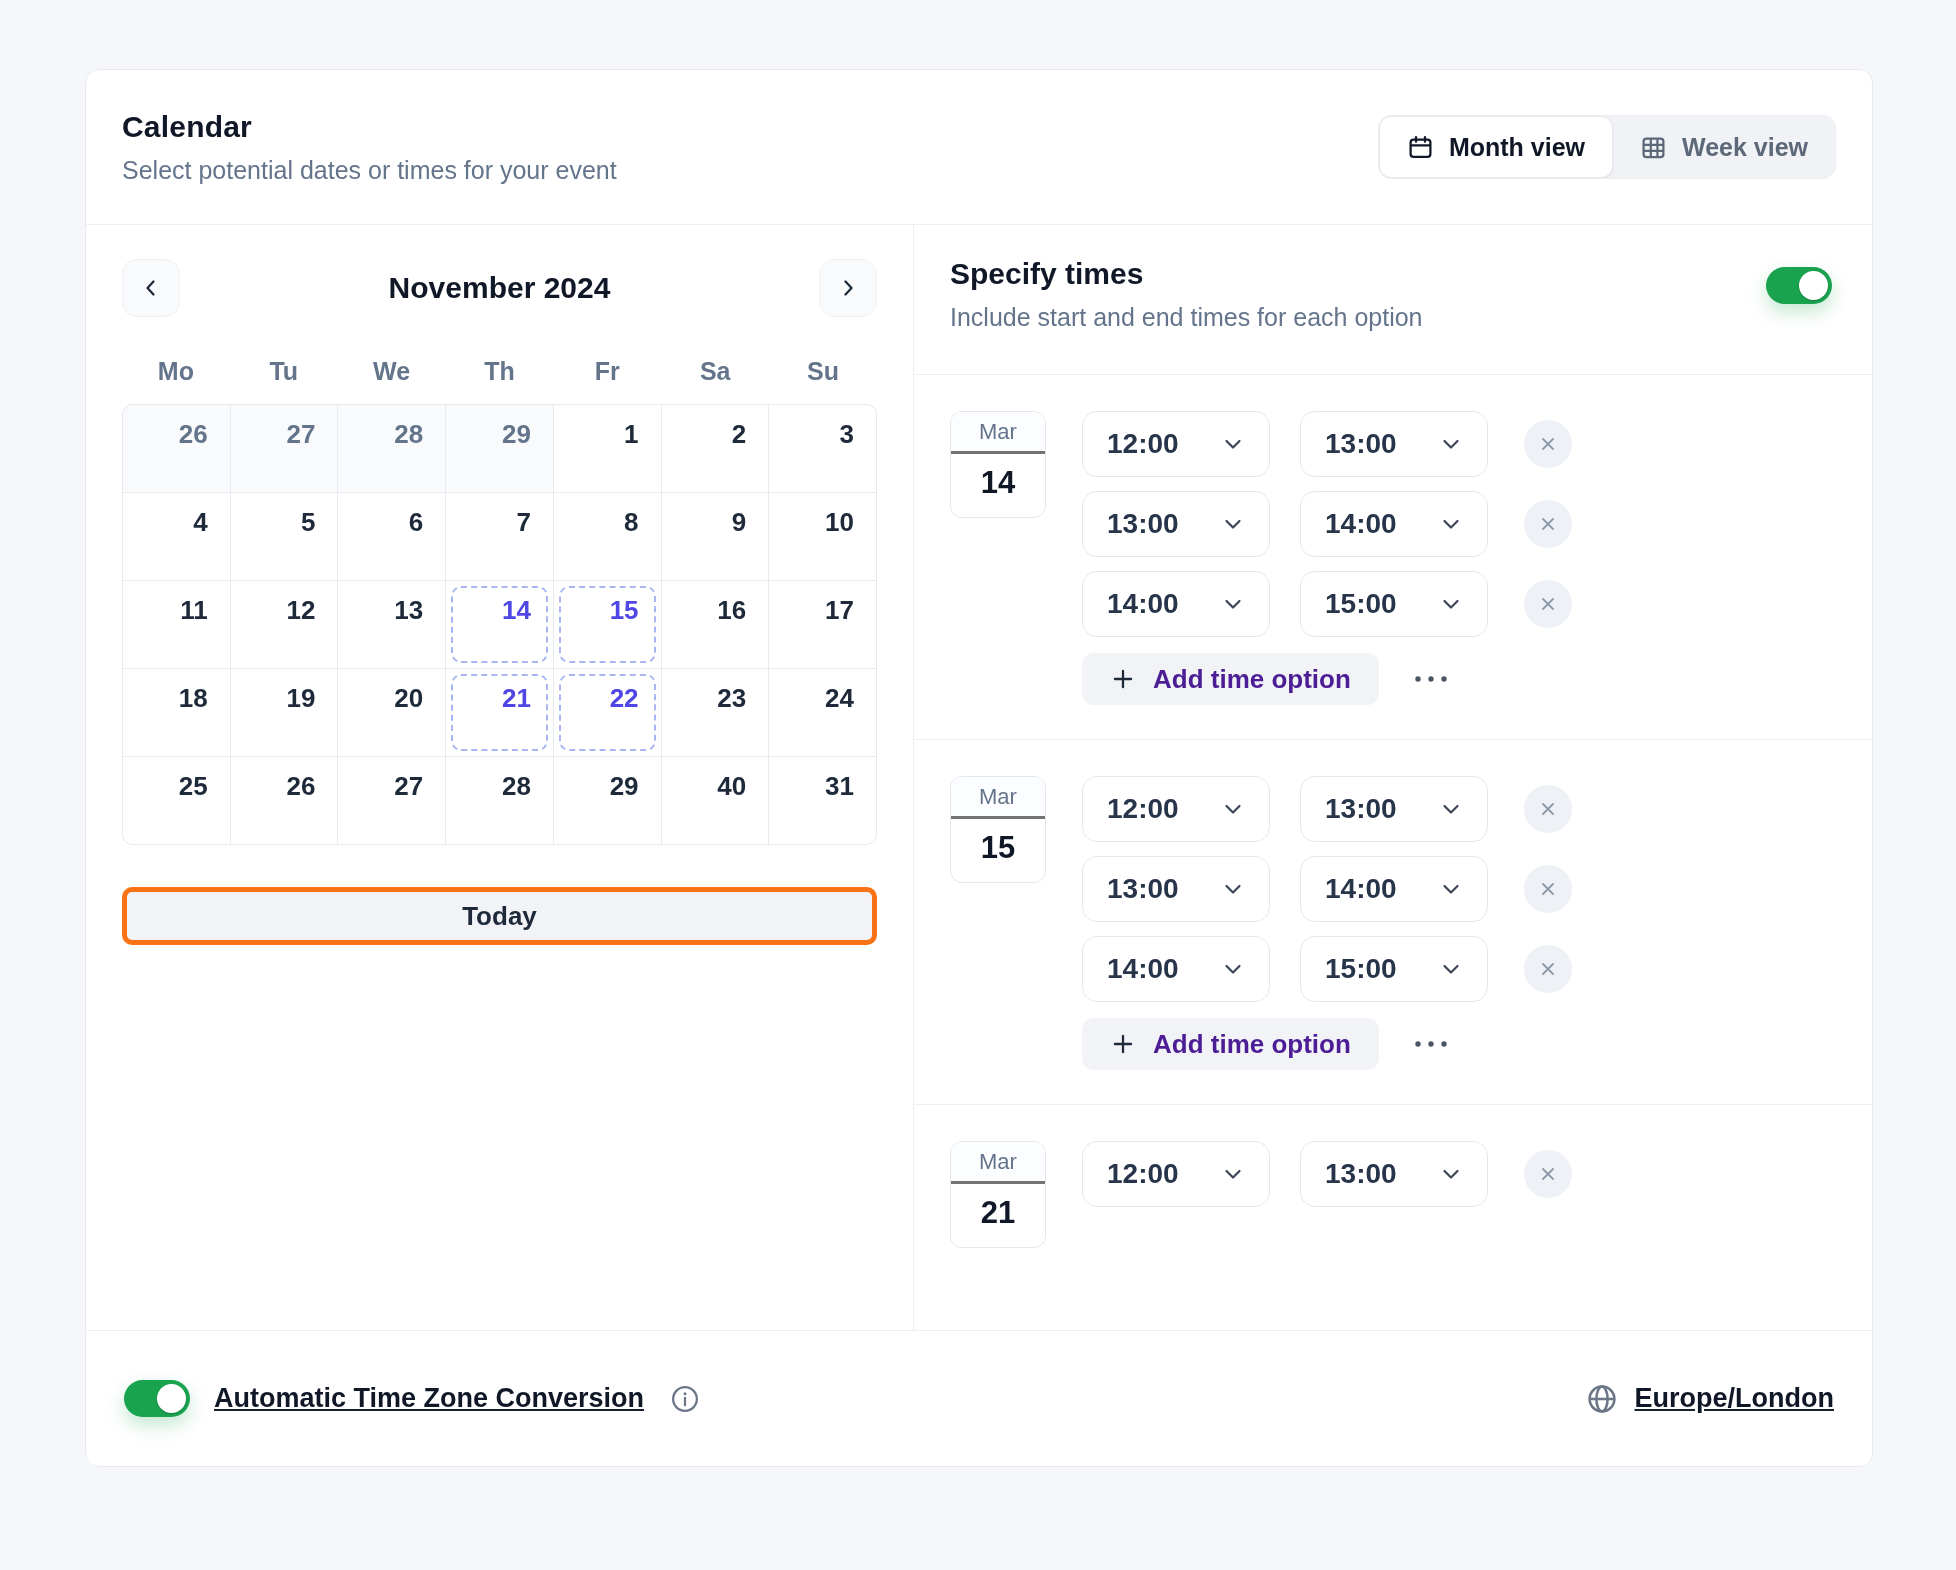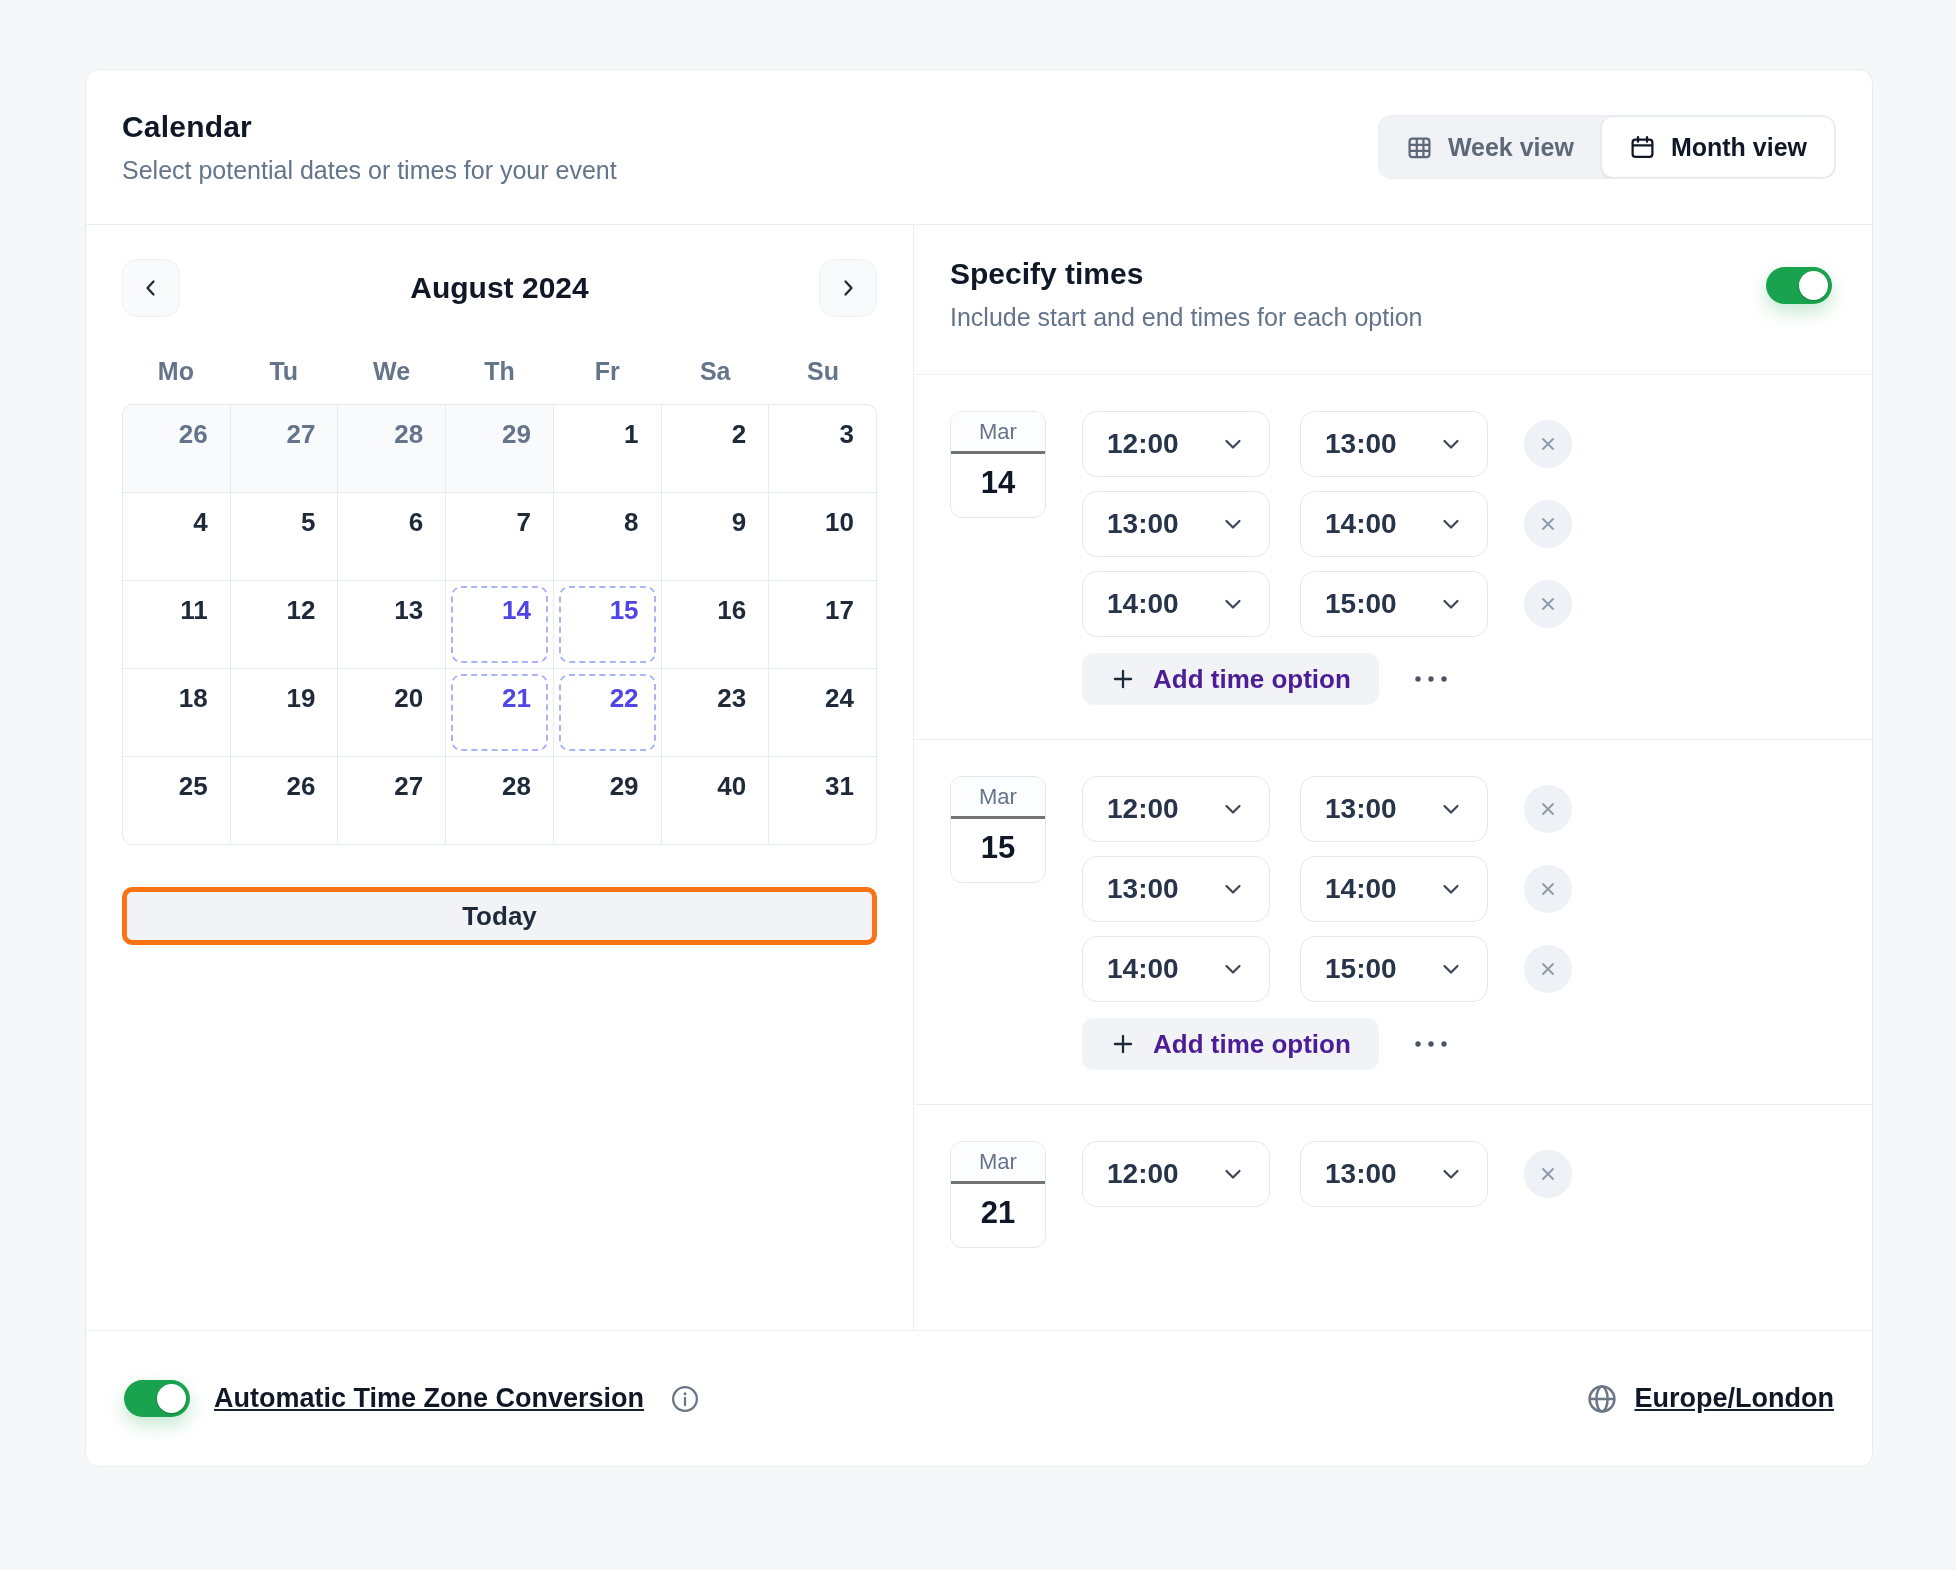--- a/index.html
+++ b/index.html
@@ -165,58 +165,58 @@
 <body>
 
 <div class="card">
 
   <div class="card-header">
     <div class="hgroup">
       <div class="title">Calendar</div>
       <div class="subtitle">Select potential dates or times for your event</div>
     </div>
     <div class="view-switch">
+        <button class="view-btn active">
+    <span style="display:flex">
+      <svg width="27" height="27" viewBox="0 0 24 24" fill="none">
+              <rect x="3.2" y="5" width="17.6" height="15.3" rx="2.6" stroke="currentColor" stroke-width="2"></rect>
+              <path d="M3.2 10.2 h17.6" stroke="currentColor" stroke-width="2"></path>
+              <path d="M8 2.8 v4" stroke="currentColor" stroke-width="2" stroke-linecap="round"></path>
+              <path d="M16 2.8 v4" stroke="currentColor" stroke-width="2" stroke-linecap="round"></path>
+            </svg>
+    </span>
+
+    <span class="vlabel">Month view</span>
+  </button>
         <button class="view-btn">
 
     <span style="display:flex">
       <svg width="27" height="27" viewBox="0 0 24 24" fill="none">
               <rect x="3.2" y="4" width="17.6" height="16.6" rx="2.6" stroke="currentColor" stroke-width="2"></rect>
               <path d="M3.2 9.6 h17.6 M3.2 15.1 h17.6" stroke="currentColor" stroke-width="2"></path>
               <path d="M9.6 4 v16.6 M15.5 4 v16.6" stroke="currentColor" stroke-width="2"></path>
             </svg>
     </span>
     <span class="vlabel">Week view</span>
   </button>
-        <button class="view-btn active">
-    <span style="display:flex">
-      <svg width="27" height="27" viewBox="0 0 24 24" fill="none">
-              <rect x="3.2" y="5" width="17.6" height="15.3" rx="2.6" stroke="currentColor" stroke-width="2"></rect>
-              <path d="M3.2 10.2 h17.6" stroke="currentColor" stroke-width="2"></path>
-              <path d="M8 2.8 v4" stroke="currentColor" stroke-width="2" stroke-linecap="round"></path>
-              <path d="M16 2.8 v4" stroke="currentColor" stroke-width="2" stroke-linecap="round"></path>
-            </svg>
-    </span>
-
-    <span class="vlabel">Month view</span>
-  </button>
       </div>
   </div>
 
   <div class="card-body">
 
     <div class="left-panel">
       <div class="cal-nav">
         <button class="nav-btn">
           <span style="display:flex">
             <svg width="20" height="20" viewBox="0 0 20 20" fill="none">
                 <path d="M12.5 3.5 L6.5 10 L12.5 16.5" stroke="#1e2a3a" stroke-width="2.3" stroke-linecap="round" stroke-linejoin="round"></path>
               </svg>
           </span>
         </button>
-        <div class="month-label">August 2024</div>
+        <div class="month-label">November 2024</div>
         <button class="nav-btn">
           <span style="display:flex">
             <svg width="20" height="20" viewBox="0 0 20 20" fill="none">
                 <path d="M7.5 3.5 L13.5 10 L7.5 16.5" stroke="#1e2a3a" stroke-width="2.3" stroke-linecap="round" stroke-linejoin="round"></path>
               </svg>
           </span>
         </button>
       </div>
       <div class="weekdays">
           <span>Mo</span>

